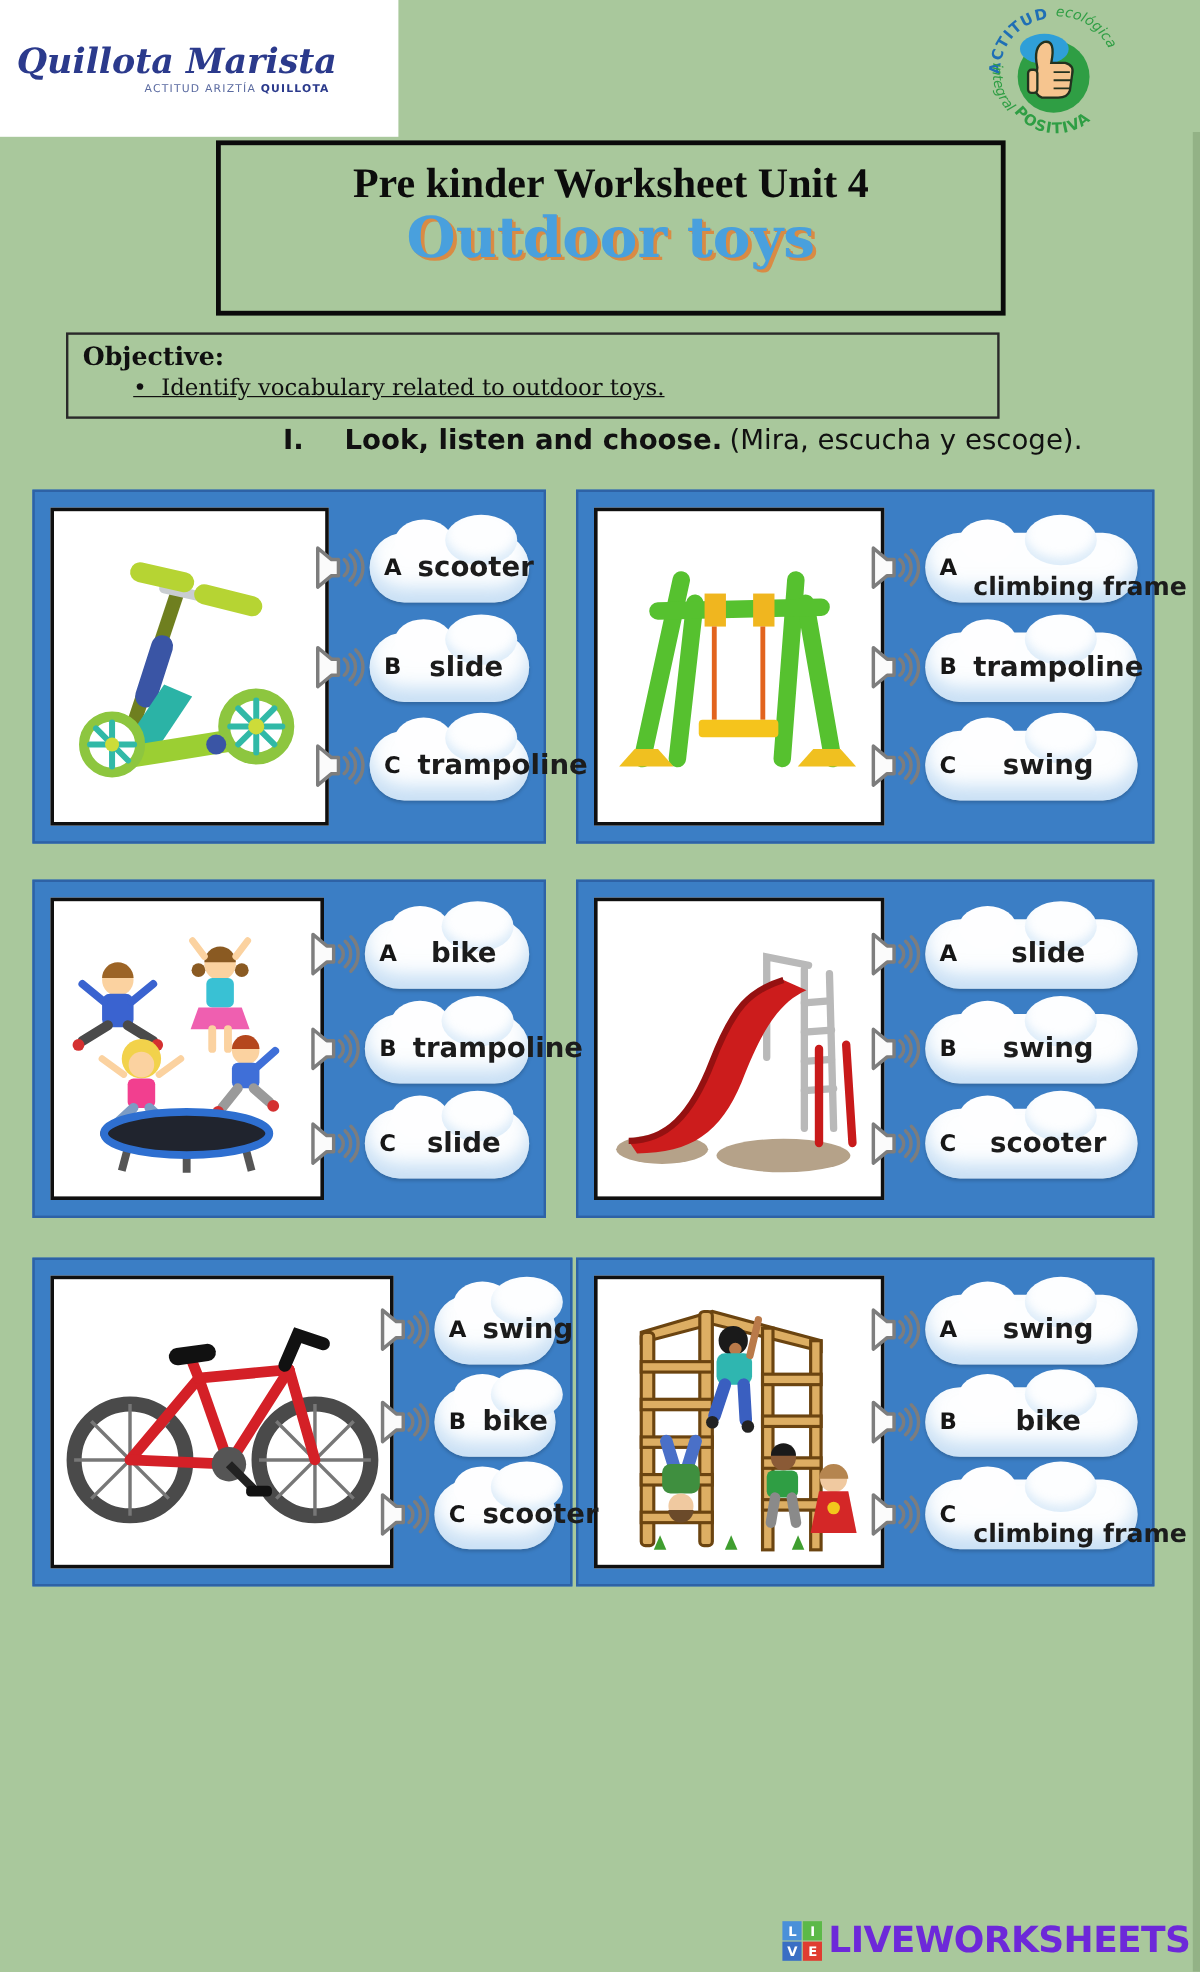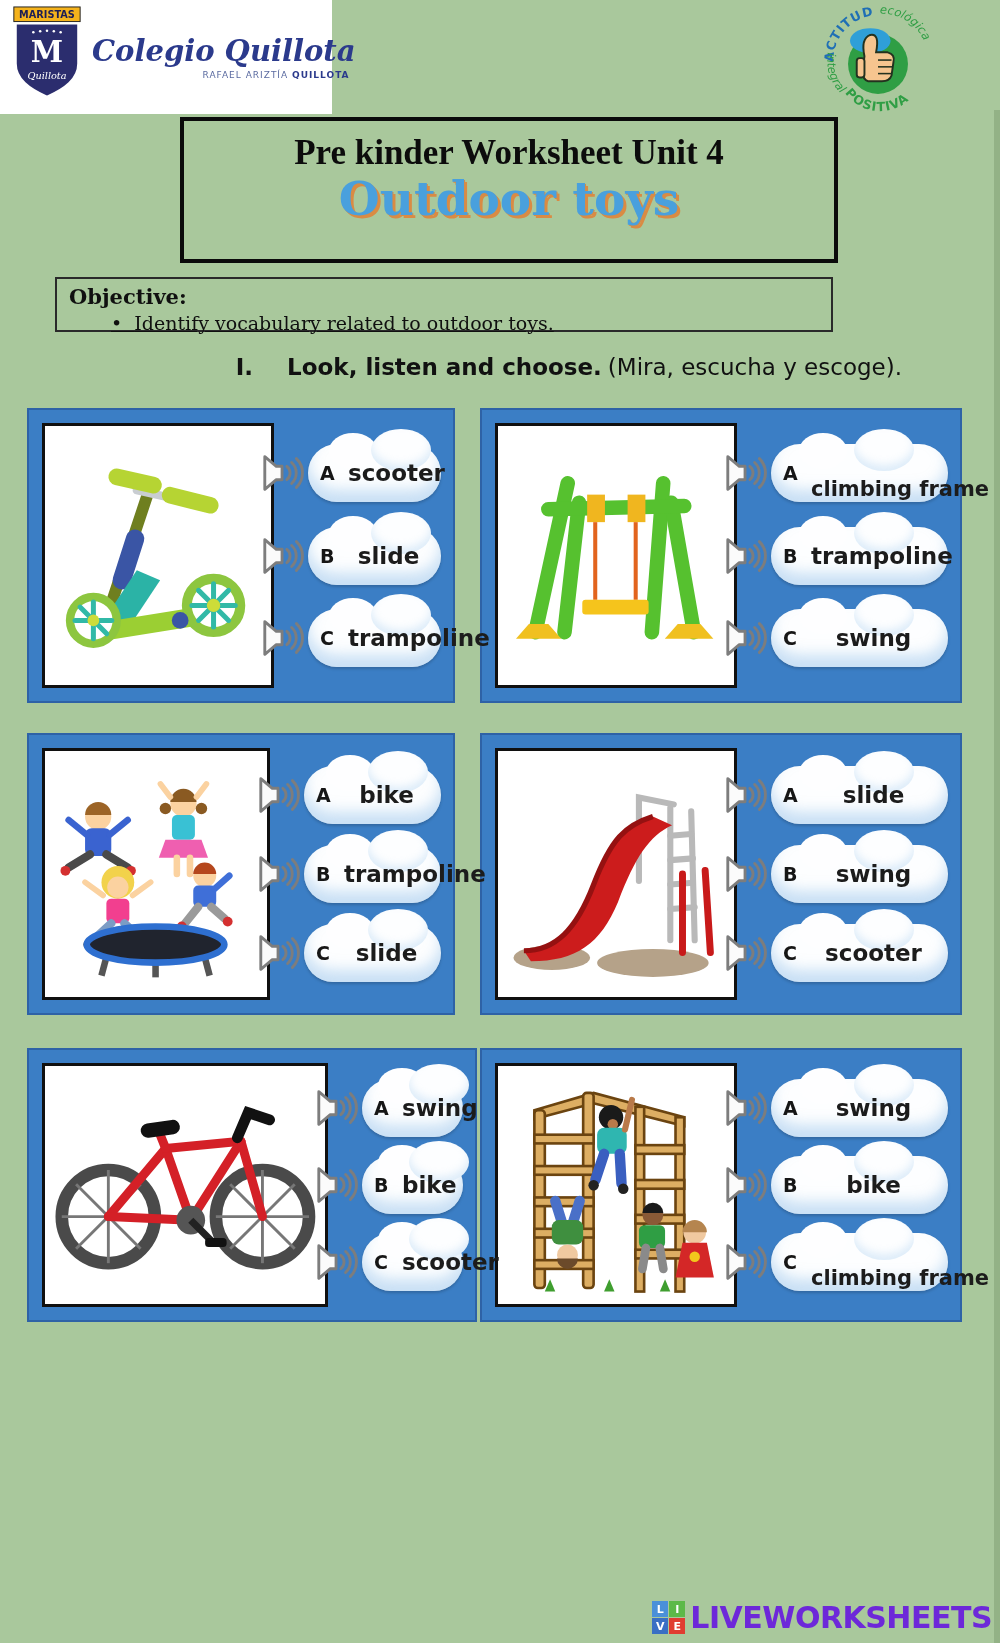--- a/index.html
+++ b/index.html
@@ -20,21 +20,21 @@
   .edge-right{position:absolute;right:0;top:110px;width:6px;height:1533px;background:#93b286;}
 
   
   .title-box{position:absolute;left:180px;top:117px;width:658px;height:146px;
     border:4px solid #0b0b0b;box-sizing:border-box;text-align:center;padding-top:12px;}
   .title-line1{font-family:Liberation Serif, serif;font-weight:bold;font-size:35px;color:#0c0c0c;}
   .title-line2{font-family:"DejaVu Serif",serif;font-weight:bold;font-size:47px;line-height:1.1;
     color:#49a0dd;text-shadow:3px 3px 0 #d98b44,1px 1px 0 #d98b44;}
 
   
-  .objective-box{position:absolute;left:55px;top:277px;width:778px;height:55px;
+  .objective-box{position:absolute;left:55px;top:277px;width:778px;height:72px;
     border:2px solid #2a2a2a;box-sizing:border-box;padding:5px 12px;
     font-family:"DejaVu Serif",serif;color:#101010;}
   .objective-label{font-weight:bold;font-size:21px;}
   .objective-item{font-size:19px;margin:3px 0 0 42px;text-decoration:underline;}
   .objective-item::before{content:"\2022\00a0\00a0";font-size:19px;}
 
   
   .instruction{position:absolute;left:142px;top:354px;width:760px;font-size:23px;color:#111;text-align:right;}
   .instr-numeral{font-weight:bold;margin-right:34px;}
   .instr-main{font-weight:bold;}
@@ -85,39 +85,23 @@
     <g id="spk" fill="none" stroke="#7d7d7d" stroke-width="3" stroke-linejoin="round" stroke-linecap="round">
       <path d="M5 7 L17 17 L23 17 L23 31 L17 31 L5 41 Z" fill="#fbfbfb"></path>
       <path d="M28 17 a9 9 0 0 1 0 14"></path>
       <path d="M33 13 a15 15 0 0 1 0 22"></path>
       <path d="M38 9 a21 21 0 0 1 0 30"></path>
     </g>
   </defs>
 </svg>
 
 <div class="header-band">
-  <div class="shield-wrap">
-    <svg viewBox="0 0 80 106">
-      <rect x="6" y="2" width="68" height="15" fill="#f5b31c" stroke="#222" stroke-width="1"></rect>
-      <text x="40" y="13" font-size="10" font-weight="bold" fill="#1d1d55" text-anchor="middle">MARISTAS</text>
-      <path d="M8 19 H72 V60 C72 76 58 86 40 94 C22 86 8 76 8 60 Z" fill="#2b2d6e" stroke="#ffffff" stroke-width="2"></path>
-      <g fill="#ffffff">
-        <circle cx="26" cy="28" r="1.3"></circle>
-          <circle cx="33" cy="27" r="1.3"></circle>
-        <circle cx="40" cy="26.5" r="1.3"></circle>
-          <circle cx="47" cy="27" r="1.3"></circle>
-        <circle cx="54" cy="28" r="1.3"></circle>
-      </g>
-      <text x="40" y="58" font-size="30" font-family="DejaVu Serif,serif" font-weight="bold" fill="#ffffff" text-anchor="middle">M</text>
-      <text x="40" y="76" font-size="10" font-family="DejaVu Serif,serif" font-style="italic" fill="#ffffff" text-anchor="middle">Quillota</text>
-    </svg>
-  </div>
   <div class="school-text">
-    <div class="school-name">Colegio Quillota</div>
-    <div class="school-sub"><span>RAFAEL ARIZTÍA </span><b>QUILLOTA</b></div>
+    <div class="school-name">Quillota Marista</div>
+    <div class="school-sub"><span>ACTITUD ARIZTÍA </span><b>QUILLOTA</b></div>
   </div>
 </div>
 
 <div class="eco-badge">
   <svg viewBox="0 0 120 120">
     <defs>
       <path id="arc1" d="M14 60 A46 46 0 0 1 56 12"></path>
       <path id="arc2" d="M62 10 A48 48 0 0 1 112 58"></path>
       <path id="arc3" d="M8 50 A50 50 0 0 0 34 102"></path>
       <path id="arc4" d="M26 92 A44 44 0 0 0 106 70"></path>

